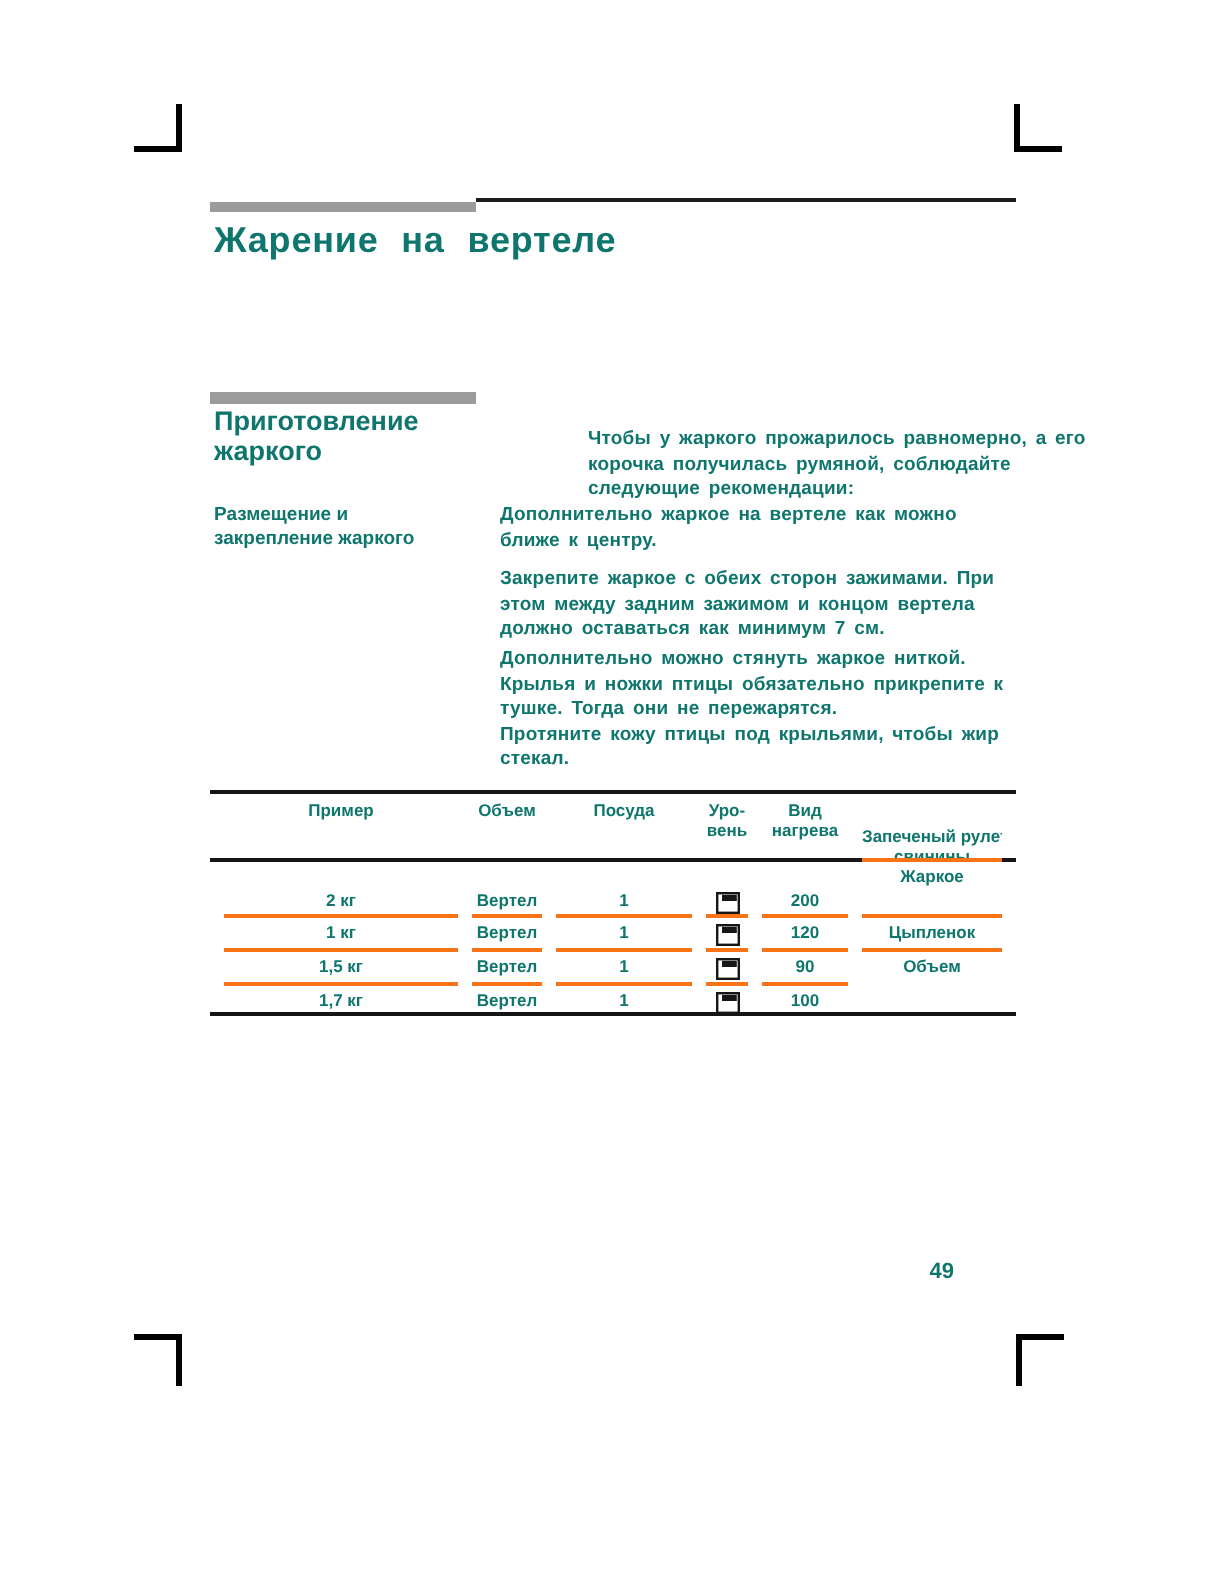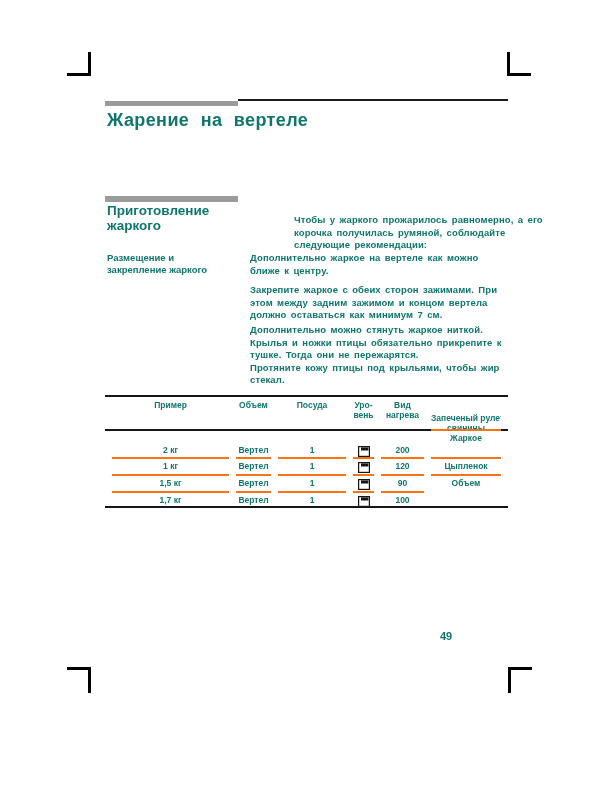--- a/index.html
+++ b/index.html
@@ -38,21 +38,21 @@
     left:105px;top:397px;width:403px;box-sizing:border-box;padding:0 7px;
     display:grid;grid-template-columns:117px 35px 68px 21px 43px 1fr;
     grid-template-rows:32px 28px 17px 17px 16px;column-gap:7px;
     font-size:8.5px;line-height:10px;
   }
   .grid > div{overflow:hidden;text-align:center;}
   .hc{padding-top:3px;white-space:pre;}
   .c{padding-top:16px;white-space:pre;}
   .c.sep{border-top:2px solid #f97316;padding-top:2px;}
   .heat-icon{display:inline-block;margin-top:1px;}
-  .pagenum{left:440px;top:630px;width:37px;text-align:left;font-size:11px;}
+  .pagenum{left:440px;top:630px;width:37px;text-align:right;font-size:11px;}
 </style>
 </head>
 <body>
 
 <div class="sheet">
 
   <div class="mark tl"></div>
   <div class="mark tr"></div>
   <div class="mark bl"></div>
   <div class="mark br"></div>

